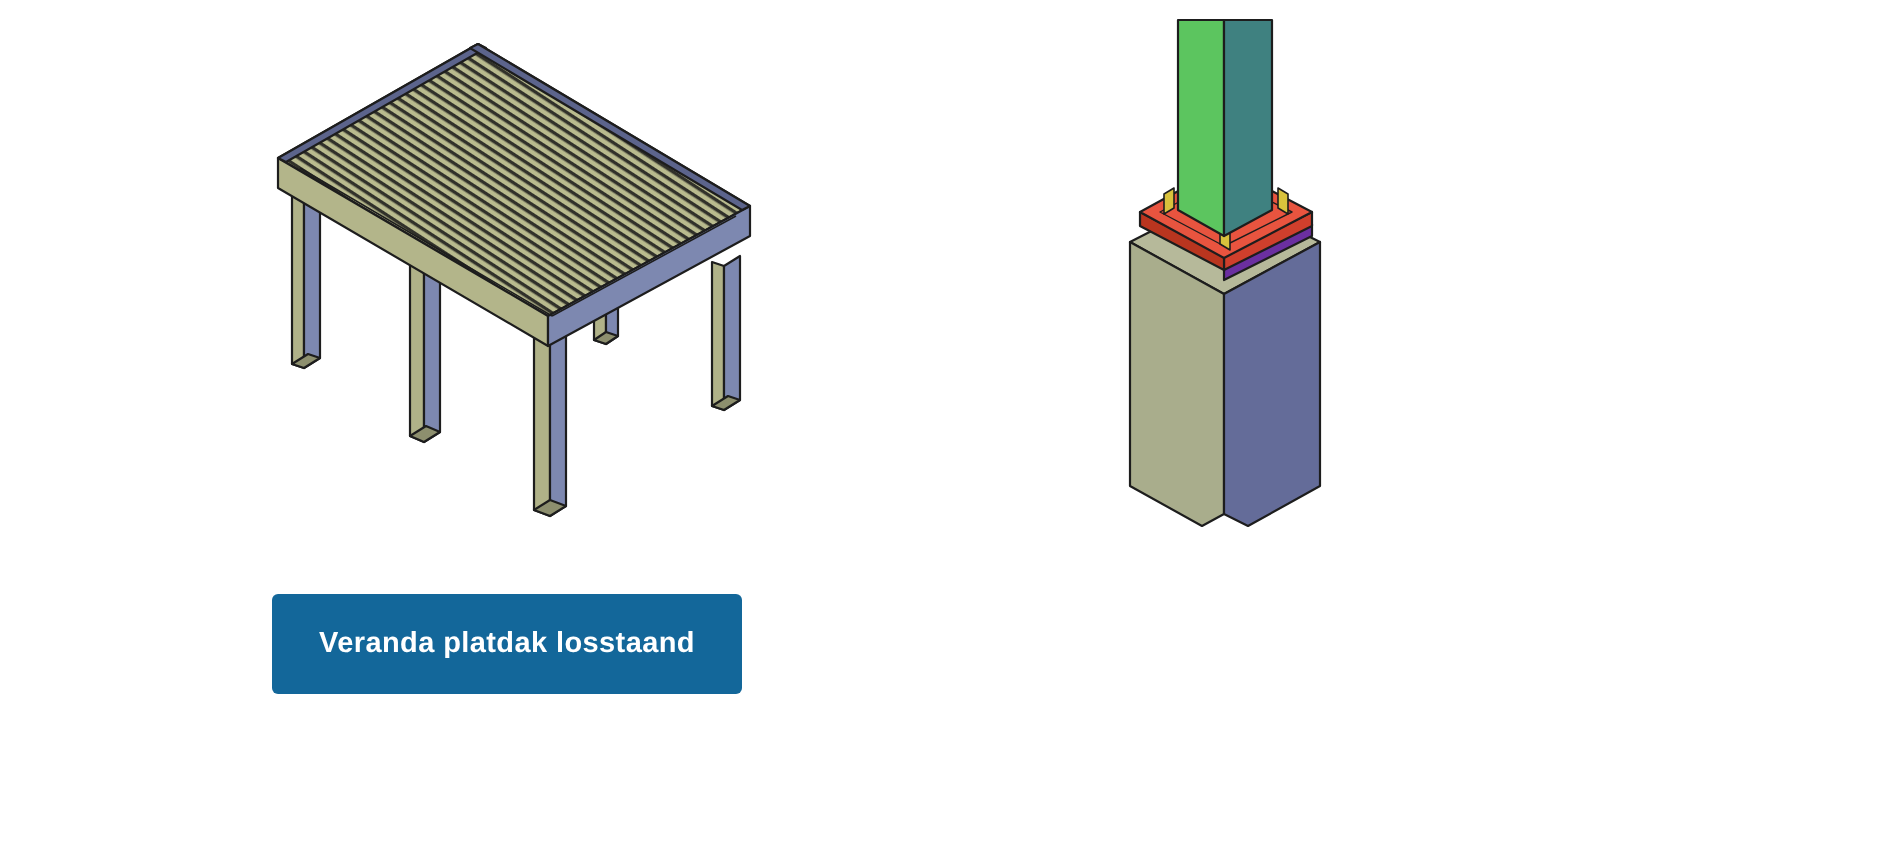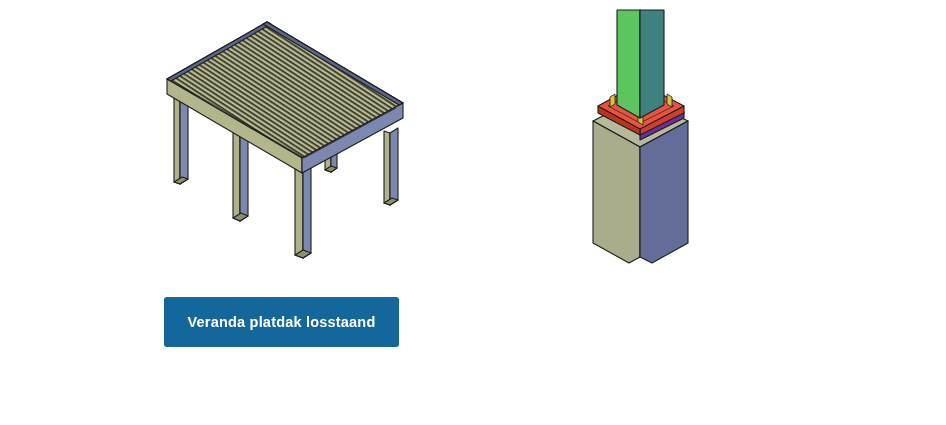--- a/index.html
+++ b/index.html
@@ -3,21 +3,21 @@
 <meta charset="utf-8">
 <style>
   html,body{margin:0;padding:0;}
   body{
     width:946px;height:425px;
     background:#ffffff;
     font-family:"Liberation Sans", sans-serif;
     overflow:hidden;
     position:relative;
   }
-  .stage{position:absolute;inset:0;margin-left:28px;}
+  .stage{position:absolute;inset:0;}
   .card{position:absolute;top:0;height:425px;}
   #card-veranda{left:0;width:500px;}
   #card-voetplaat{left:460px;width:486px;}
 
   .viz{position:absolute;left:0;top:0;}
   .btn{
     position:absolute;
     background:#13679a;
     color:#ffffff;
     border:none;

